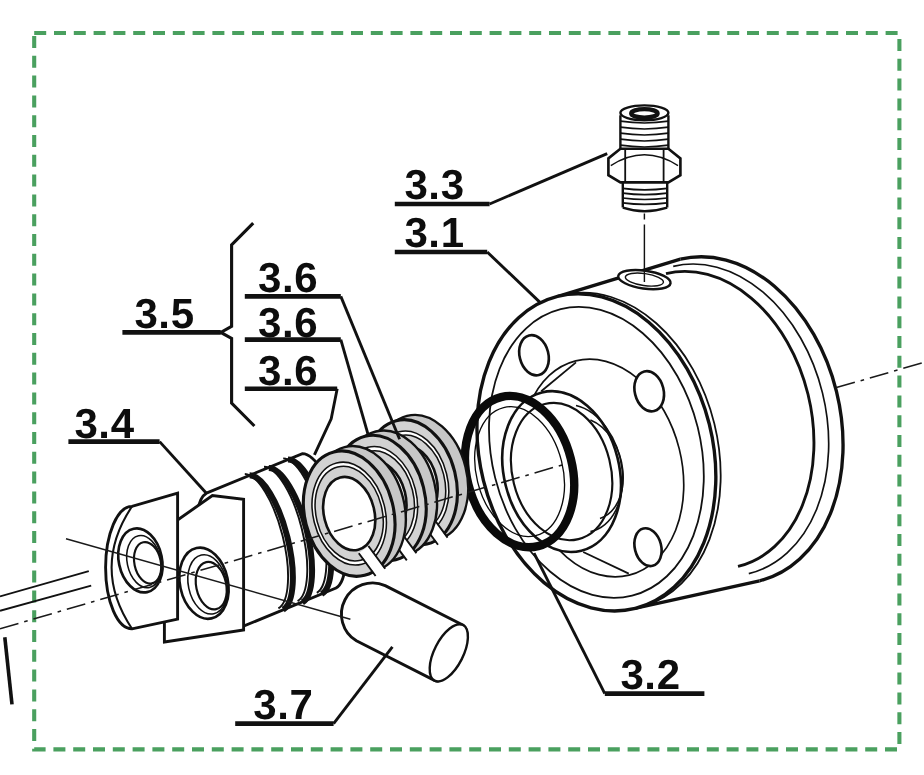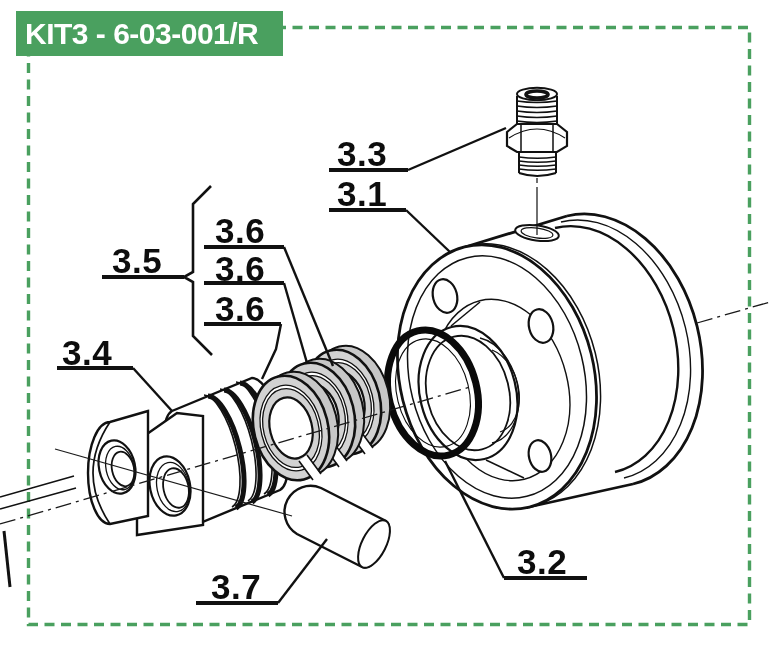--- a/index.html
+++ b/index.html
@@ -175,17 +175,14 @@
     <text class="lbl" x="517" y="574">3.2</text>
     <path class="ln" stroke-width="3.8" d="M504,578 L587,578"></path>
     <path class="ln" stroke-width="2.4" d="M504,578 L445,461"></path>
 
     <text class="lbl" x="211" y="599">3.7</text>
     <path class="ln" stroke-width="3.8" d="M196,603 L278,603"></path>
     <path class="ln" stroke-width="2.4" d="M278,603 L327,539"></path>
   </g>
 </svg>
 
-<div class="kit-badge">
-  <span>KIT3 - 6-03-001/R</span>
-</div>
 
 </div>
 
 </body></html>

